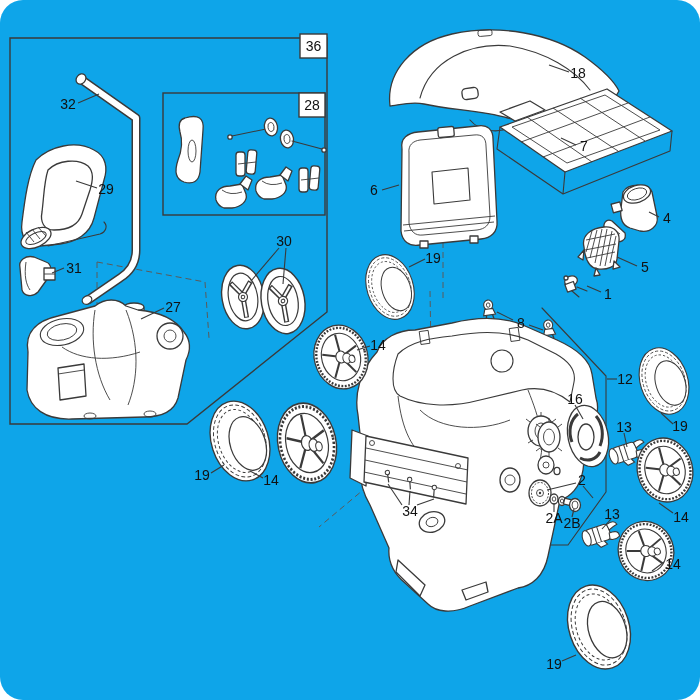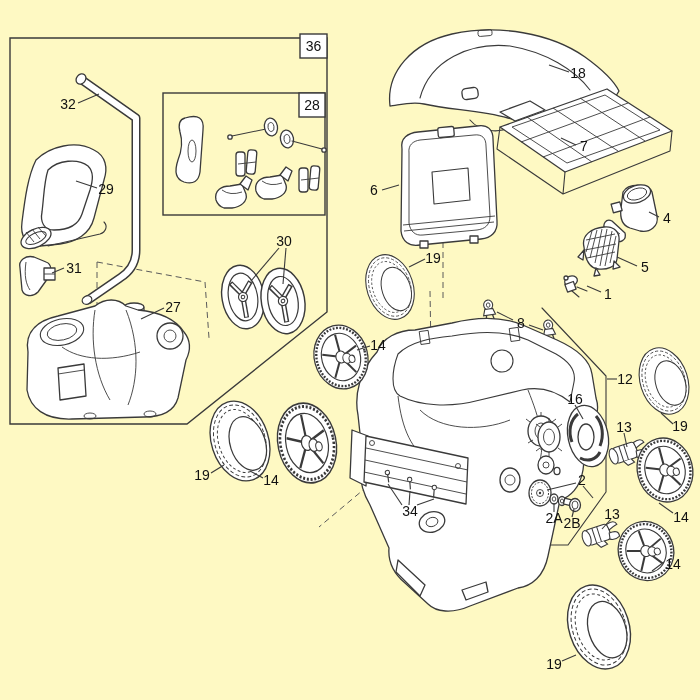--- a/index.html
+++ b/index.html
@@ -1,16 +1,16 @@
 <!DOCTYPE html>
 <html><head>
 <meta charset="utf-8">
 <style>
   html,body{margin:0;padding:0;background:#ffffff;}
-  .stage{width:700px;height:700px;position:relative;background:#fef9c3;overflow:hidden;}
+  .stage{width:700px;height:700px;position:relative;background:#0ea5e9;overflow:hidden;border-radius:23px;}
   svg{display:block;}
   .callout{font-family:"Liberation Sans",sans-serif;font-size:14px;fill:#111111;}
   .part{fill:#ffffff;stroke:#3a3a3a;stroke-width:1.3;stroke-linejoin:round;}
   .ln{fill:none;stroke:#3a3a3a;stroke-width:1.1;stroke-linejoin:round;stroke-linecap:round;}
   .thin{fill:none;stroke:#3a3a3a;stroke-width:0.9;}
   .leader{stroke:#3a3a3a;stroke-width:1.1;fill:none;}
   .dash{stroke:#5a5a5a;stroke-width:1;fill:none;stroke-dasharray:6 4;}
   .frame{fill:none;stroke:#3a3a3a;stroke-width:1.4;}
   .labelbox{fill:#ffffff;stroke:#3a3a3a;stroke-width:1.4;}
 </style>

